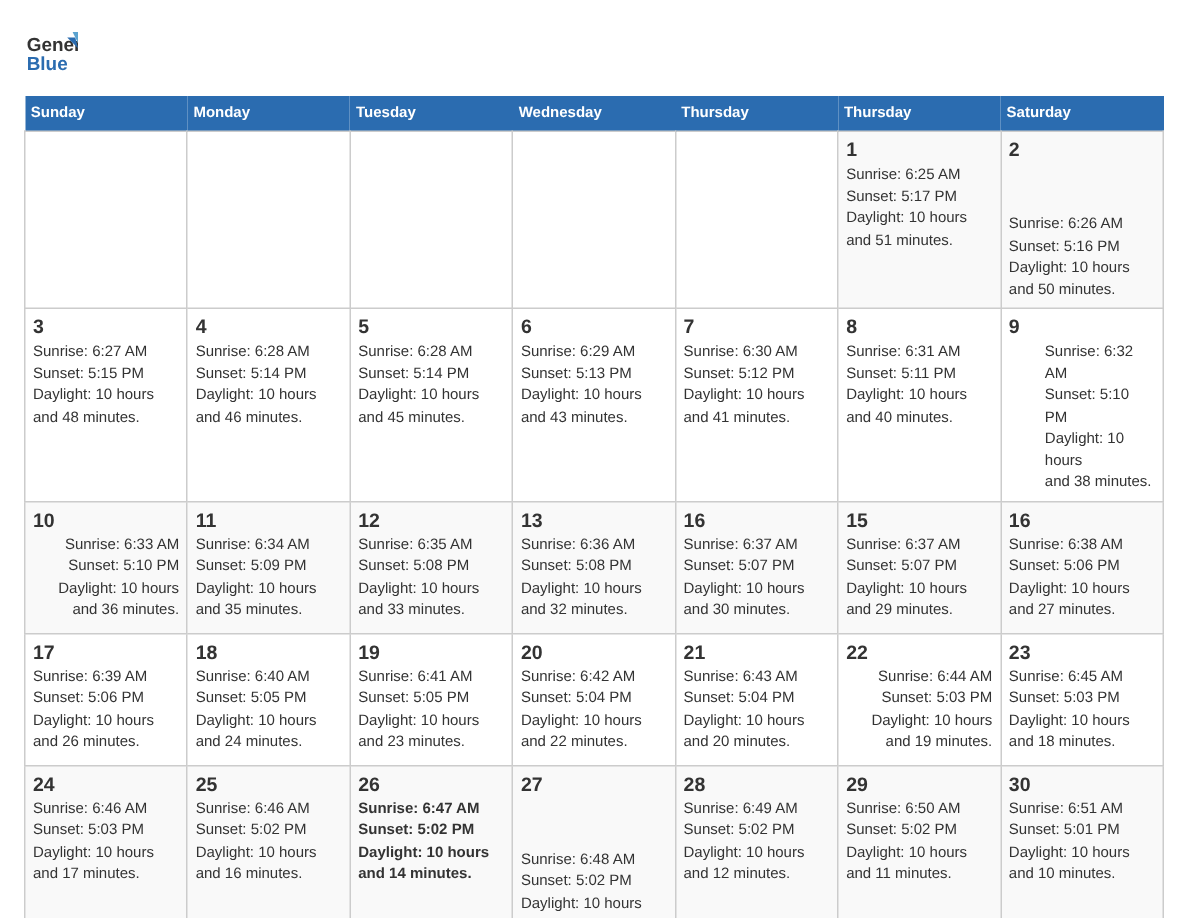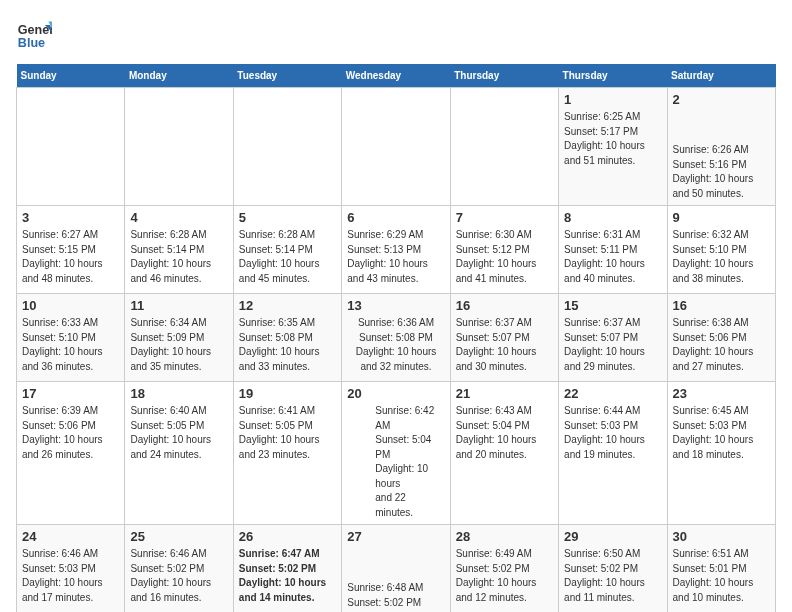--- a/index.html
+++ b/index.html
@@ -169,51 +169,51 @@
         </td>
         <td>
           <div class="day-num">8</div>
           <div class="day-info" style="white-space: pre-line;">Sunrise: 6:31 AM
 Sunset: 5:11 PM
 Daylight: 10 hours
 and 40 minutes.</div>
         </td>
         <td>
           <div class="day-num">9</div>
-          <div class="day-info" style="white-space: pre-line;">Sunrise: 6:32 AM
+          <div class="day-info" style="white-space: pre-line; margin-left: 24px;">Sunrise: 6:32 AM
 Sunset: 5:10 PM
 Daylight: 10 hours
 and 38 minutes.</div>
         </td>
       </tr>
       <tr>
         <td>
           <div class="day-num">10</div>
-          <div class="day-info" style="white-space: pre-line;">Sunrise: 6:33 AM
+          <div class="day-info" style="white-space: pre-line; text-align: right;">Sunrise: 6:33 AM
 Sunset: 5:10 PM
 Daylight: 10 hours
 and 36 minutes.</div>
         </td>
         <td>
           <div class="day-num">11</div>
           <div class="day-info" style="white-space: pre-line;">Sunrise: 6:34 AM
 Sunset: 5:09 PM
 Daylight: 10 hours
 and 35 minutes.</div>
         </td>
         <td>
           <div class="day-num">12</div>
           <div class="day-info" style="white-space: pre-line;">Sunrise: 6:35 AM
 Sunset: 5:08 PM
 Daylight: 10 hours
 and 33 minutes.</div>
         </td>
         <td>
           <div class="day-num">13</div>
-          <div class="day-info" style="white-space: pre-line; text-align: center;">Sunrise: 6:36 AM
+          <div class="day-info" style="white-space: pre-line;">Sunrise: 6:36 AM
 Sunset: 5:08 PM
 Daylight: 10 hours
 and 32 minutes.</div>
         </td>
         <td>
           <div class="day-num">16</div>
           <div class="day-info" style="white-space: pre-line;">Sunrise: 6:37 AM
 Sunset: 5:07 PM
 Daylight: 10 hours
 and 30 minutes.</div>
@@ -250,35 +250,35 @@
         </td>
         <td>
           <div class="day-num">19</div>
           <div class="day-info" style="white-space: pre-line;">Sunrise: 6:41 AM
 Sunset: 5:05 PM
 Daylight: 10 hours
 and 23 minutes.</div>
         </td>
         <td>
           <div class="day-num">20</div>
-          <div class="day-info" style="white-space: pre-line; margin-left: 28px;">Sunrise: 6:42 AM
+          <div class="day-info" style="white-space: pre-line;">Sunrise: 6:42 AM
 Sunset: 5:04 PM
 Daylight: 10 hours
 and 22 minutes.</div>
         </td>
         <td>
           <div class="day-num">21</div>
           <div class="day-info" style="white-space: pre-line;">Sunrise: 6:43 AM
 Sunset: 5:04 PM
 Daylight: 10 hours
 and 20 minutes.</div>
         </td>
         <td>
           <div class="day-num">22</div>
-          <div class="day-info" style="white-space: pre-line;">Sunrise: 6:44 AM
+          <div class="day-info" style="white-space: pre-line; text-align: right;">Sunrise: 6:44 AM
 Sunset: 5:03 PM
 Daylight: 10 hours
 and 19 minutes.</div>
         </td>
         <td>
           <div class="day-num">23</div>
           <div class="day-info" style="white-space: pre-line;">Sunrise: 6:45 AM
 Sunset: 5:03 PM
 Daylight: 10 hours
 and 18 minutes.</div>

